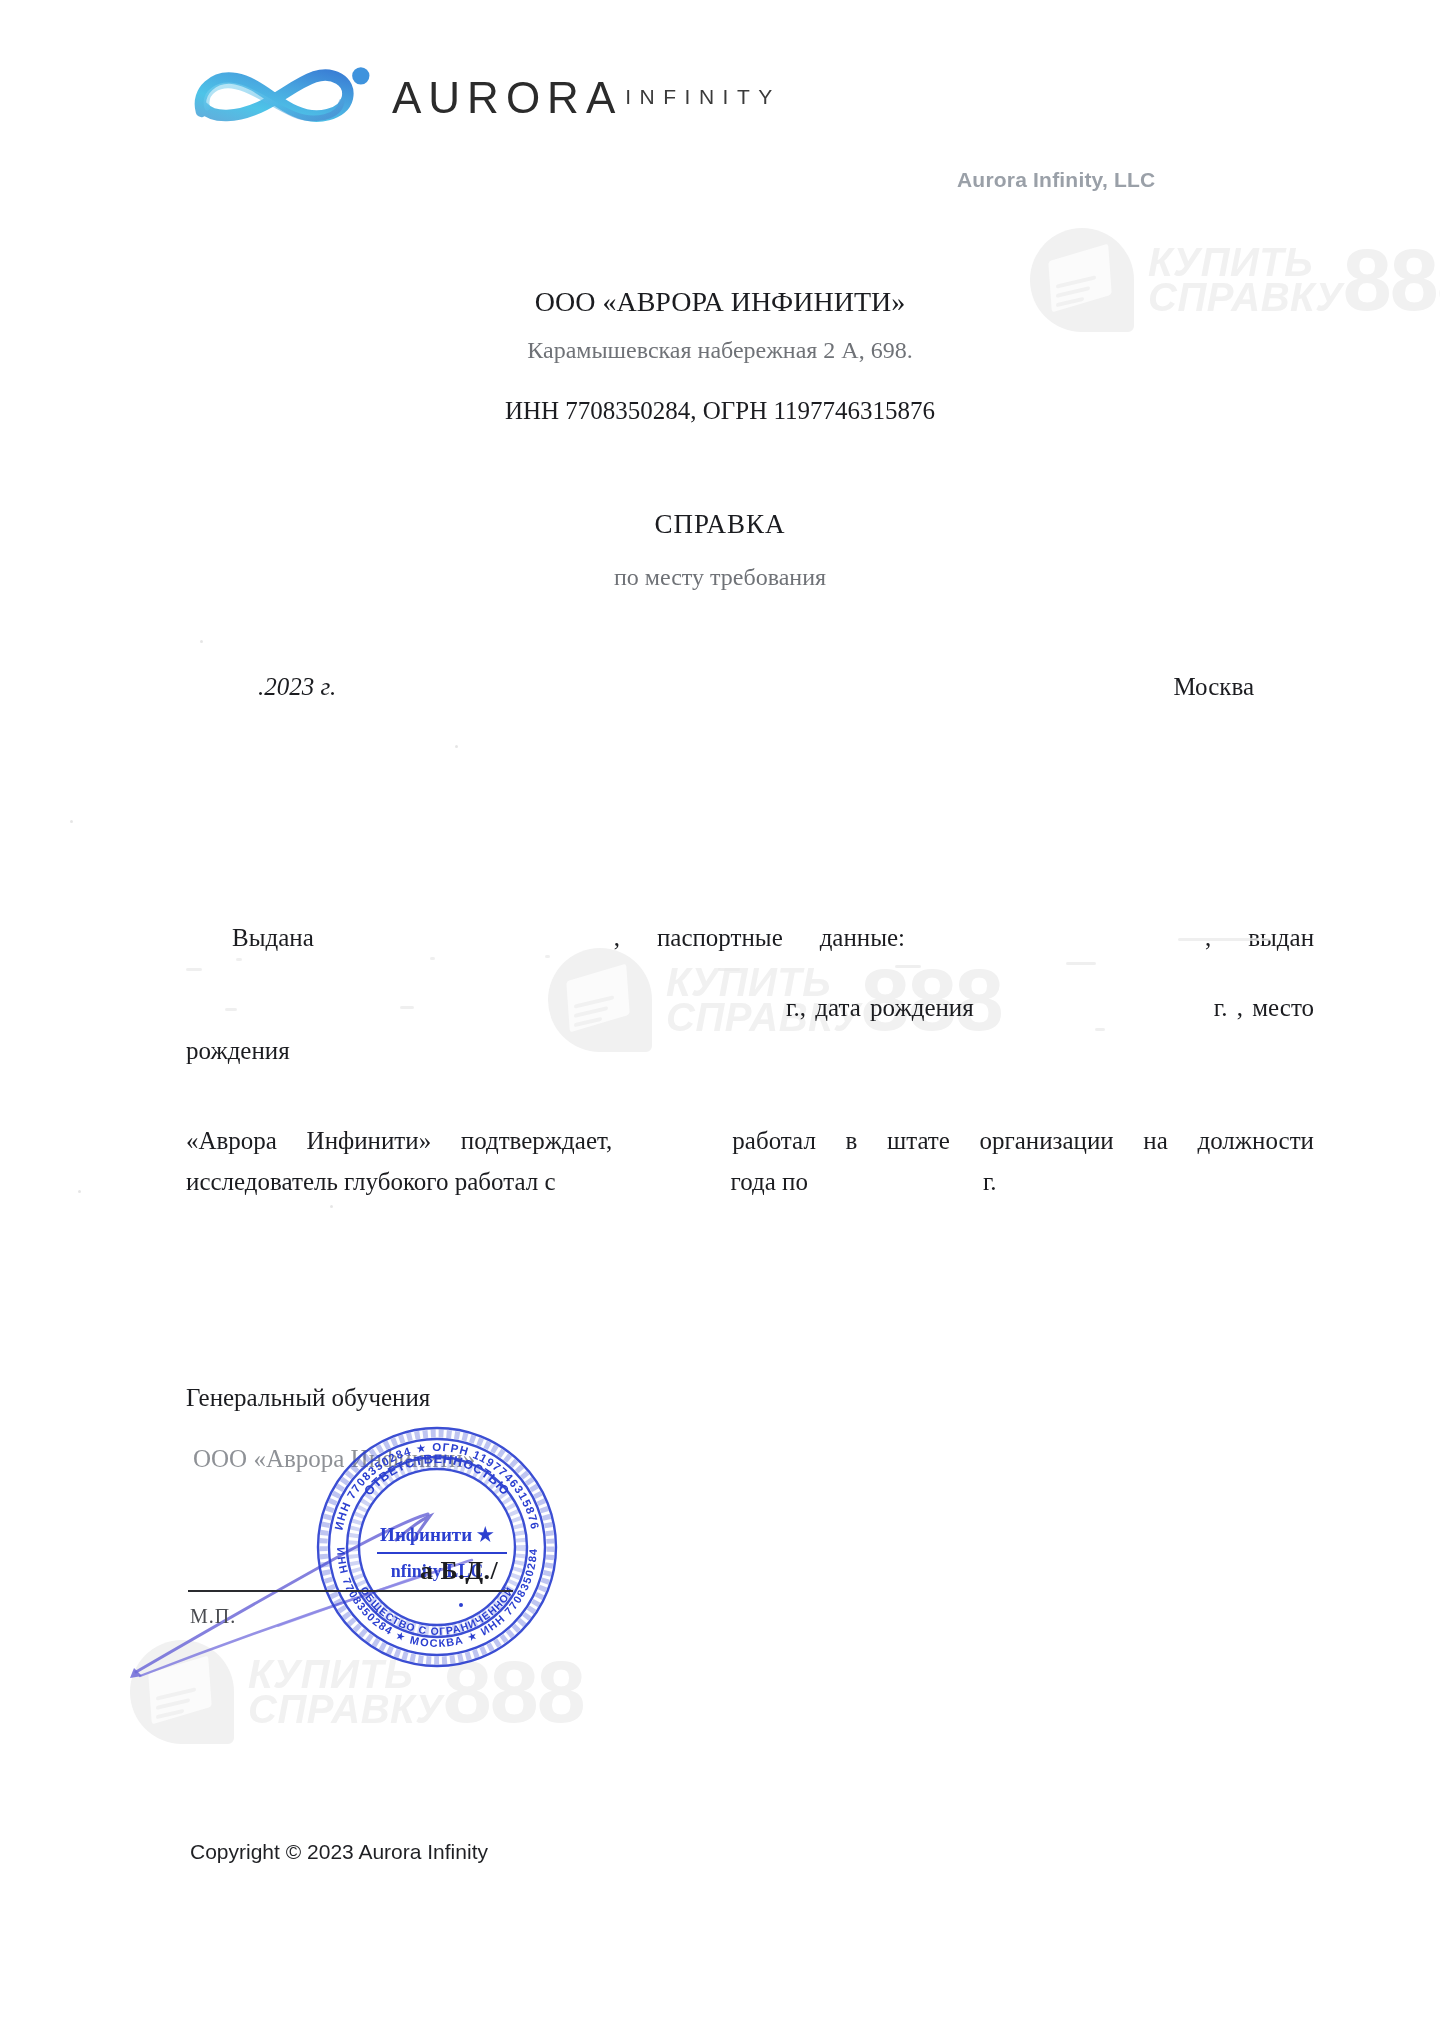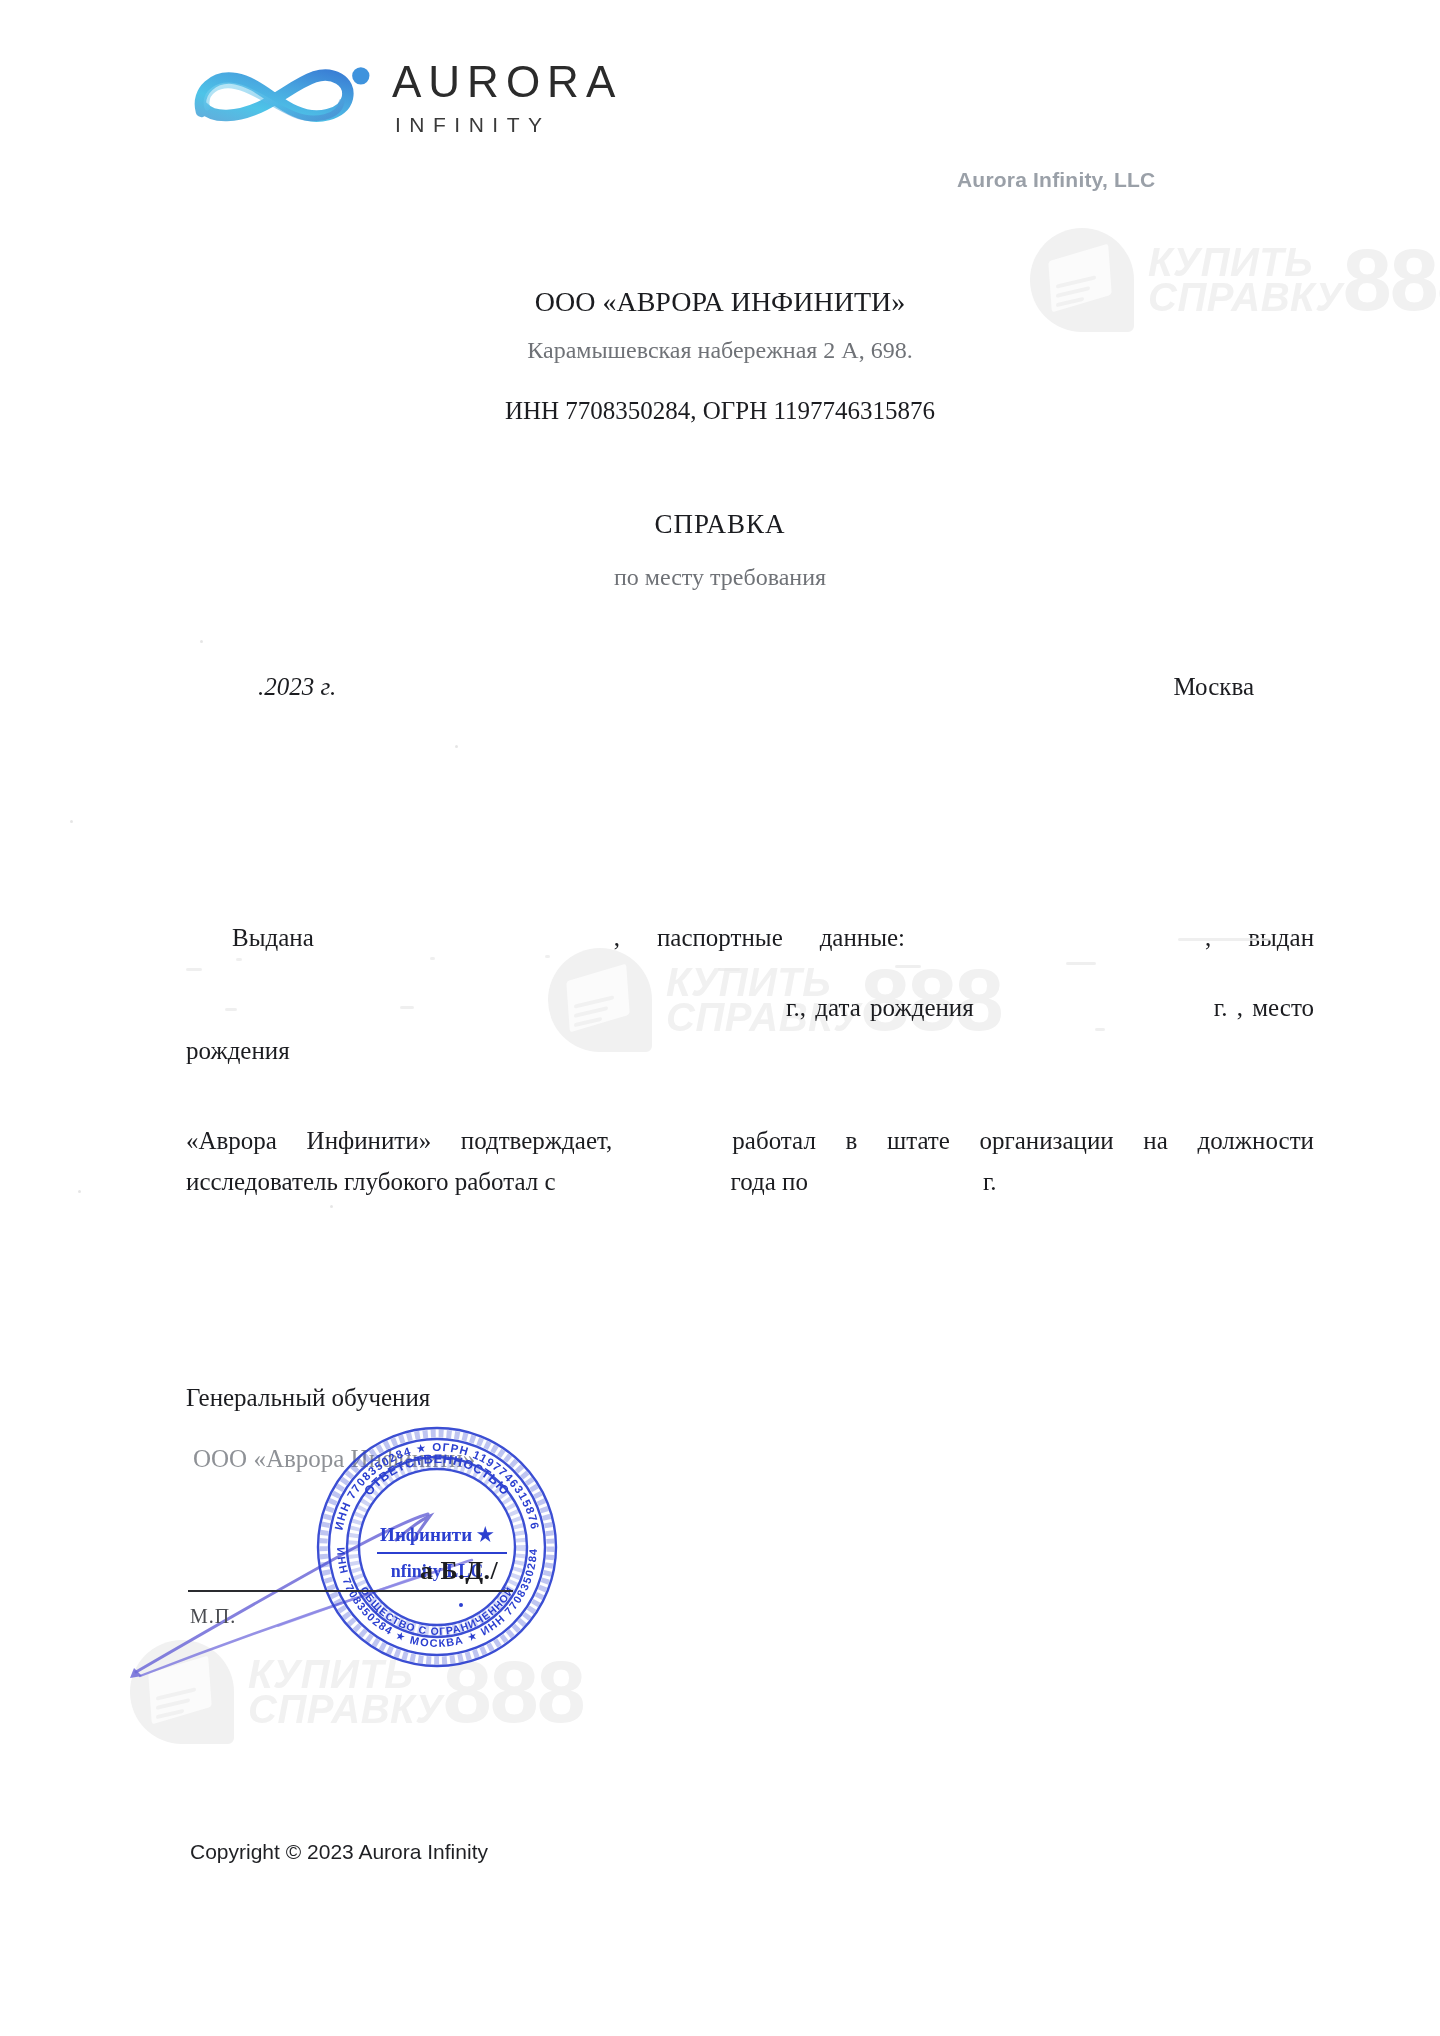--- a/index.html
+++ b/index.html
@@ -94,21 +94,21 @@
     position: absolute;
     left: 186px;
     top: 48px;
     display: flex;
     align-items: center;
     gap: 10px;
   }
   .logo-mark { width: 196px; height: 96px; display: block; }
   .logo-words {
     display: flex;
-    flex-direction: column;
+    flex-direction: row;
     justify-content: center;
     margin-top: 4px;
   }
   .logo-aurora {
     font-family: "Liberation Sans", "DejaVu Sans", sans-serif;
     font-size: 44px;
     letter-spacing: 7px;
     color: #2b2b2b;
     line-height: 1;
   }

